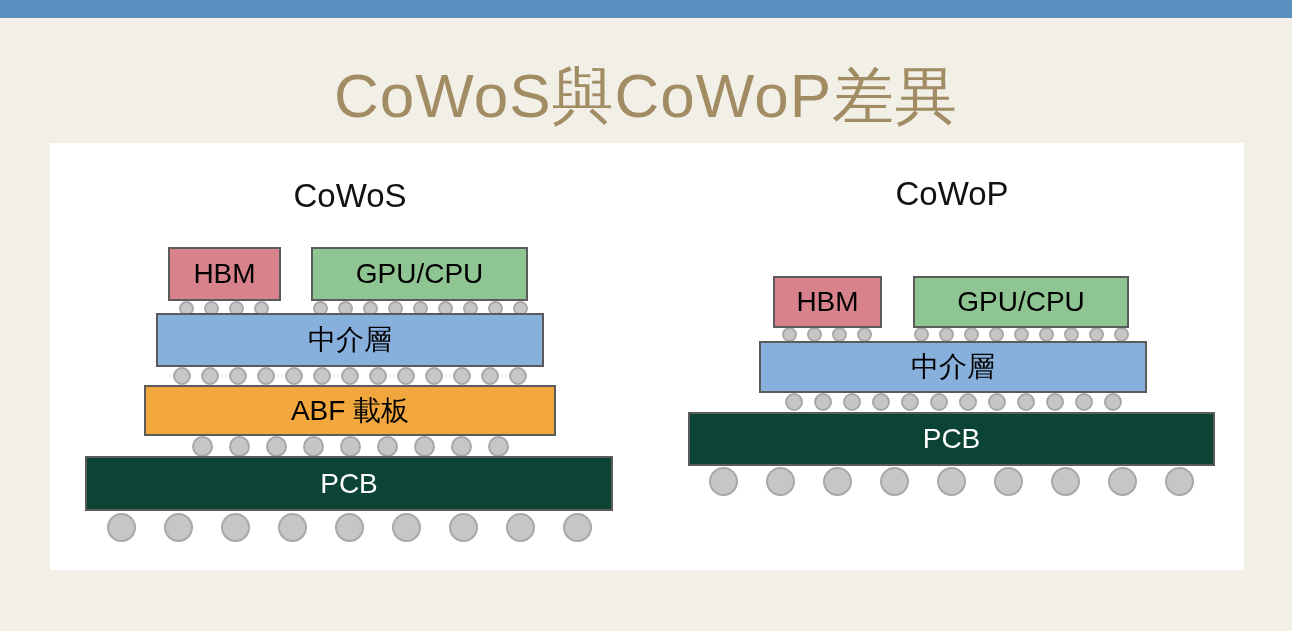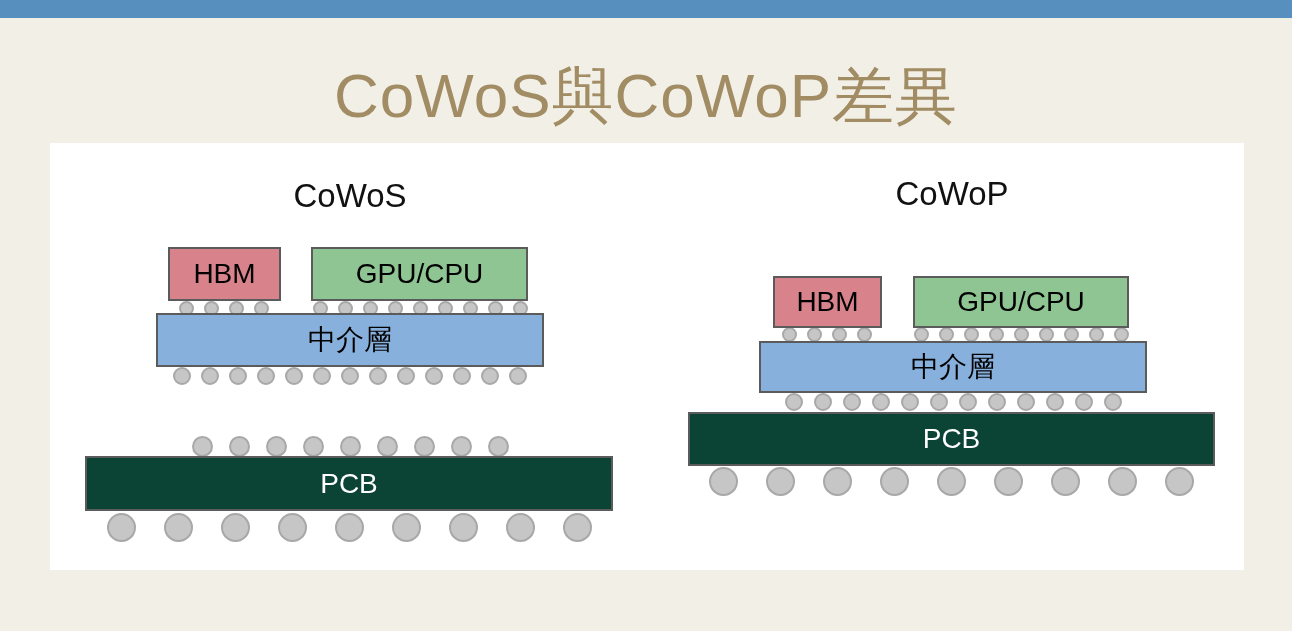--- a/index.html
+++ b/index.html
@@ -81,20 +81,21 @@
     <div class="bump" style="left: 220.5px; top: 512.5px; width: 29px; height: 29px; background: rgb(198, 198, 198); border-color: rgb(168, 168, 168);"></div>
     <div class="bump" style="left: 277.5px; top: 512.5px; width: 29px; height: 29px; background: rgb(198, 198, 198); border-color: rgb(168, 168, 168);"></div>
     <div class="bump" style="left: 334.5px; top: 512.5px; width: 29px; height: 29px; background: rgb(198, 198, 198); border-color: rgb(168, 168, 168);"></div>
     <div class="bump" style="left: 391.5px; top: 512.5px; width: 29px; height: 29px; background: rgb(198, 198, 198); border-color: rgb(168, 168, 168);"></div>
     <div class="bump" style="left: 448.5px; top: 512.5px; width: 29px; height: 29px; background: rgb(198, 198, 198); border-color: rgb(168, 168, 168);"></div>
     <div class="bump" style="left: 505.5px; top: 512.5px; width: 29px; height: 29px; background: rgb(198, 198, 198); border-color: rgb(168, 168, 168);"></div>
     <div class="bump" style="left: 562.5px; top: 512.5px; width: 29px; height: 29px; background: rgb(198, 198, 198); border-color: rgb(168, 168, 168);"></div>
     <div class="layer-box" style="left: 168px; top: 247px; width: 113px; height: 54px; background: rgb(216, 131, 139); color: rgb(0, 0, 0); border-color: rgb(91, 91, 91);">HBM</div>
     <div class="layer-box" style="left: 311px; top: 247px; width: 217px; height: 54px; background: rgb(143, 197, 146); color: rgb(0, 0, 0); border-color: rgb(91, 91, 91);">GPU/CPU</div>
     <div class="layer-box" style="left: 156px; top: 313px; width: 388px; height: 54px; background: rgb(136, 176, 220); color: rgb(0, 0, 0); border-color: rgb(91, 91, 91);">中介層</div>
+    <div class="layer-box" style="left: 144px; top: 385px; width: 412px; height: 51px; background: rgb(241, 167, 61); color: rgb(0, 0, 0); border-color: rgb(91, 91, 91);">ABF 載板</div>
     <div class="layer-box" style="left: 85px; top: 456px; width: 528px; height: 55px; background: rgb(11, 67, 52); color: rgb(255, 255, 255); border-color: rgb(91, 91, 91);">PCB</div>
     <div class="bump" style="left: 782px; top: 326.5px; width: 15px; height: 15px; background: rgb(198, 198, 198); border-color: rgb(168, 168, 168);"></div>
     <div class="bump" style="left: 807px; top: 326.5px; width: 15px; height: 15px; background: rgb(198, 198, 198); border-color: rgb(168, 168, 168);"></div>
     <div class="bump" style="left: 832px; top: 326.5px; width: 15px; height: 15px; background: rgb(198, 198, 198); border-color: rgb(168, 168, 168);"></div>
     <div class="bump" style="left: 857px; top: 326.5px; width: 15px; height: 15px; background: rgb(198, 198, 198); border-color: rgb(168, 168, 168);"></div>
     <div class="bump" style="left: 913.5px; top: 326.5px; width: 15px; height: 15px; background: rgb(198, 198, 198); border-color: rgb(168, 168, 168);"></div>
     <div class="bump" style="left: 938.5px; top: 326.5px; width: 15px; height: 15px; background: rgb(198, 198, 198); border-color: rgb(168, 168, 168);"></div>
     <div class="bump" style="left: 963.5px; top: 326.5px; width: 15px; height: 15px; background: rgb(198, 198, 198); border-color: rgb(168, 168, 168);"></div>
     <div class="bump" style="left: 988.5px; top: 326.5px; width: 15px; height: 15px; background: rgb(198, 198, 198); border-color: rgb(168, 168, 168);"></div>
     <div class="bump" style="left: 1013.5px; top: 326.5px; width: 15px; height: 15px; background: rgb(198, 198, 198); border-color: rgb(168, 168, 168);"></div>

